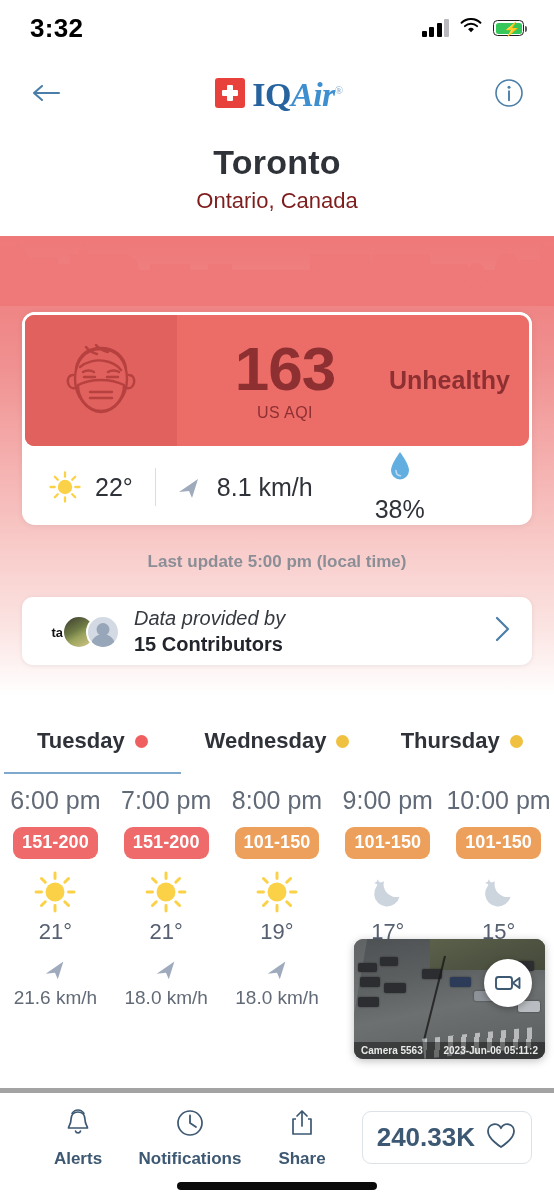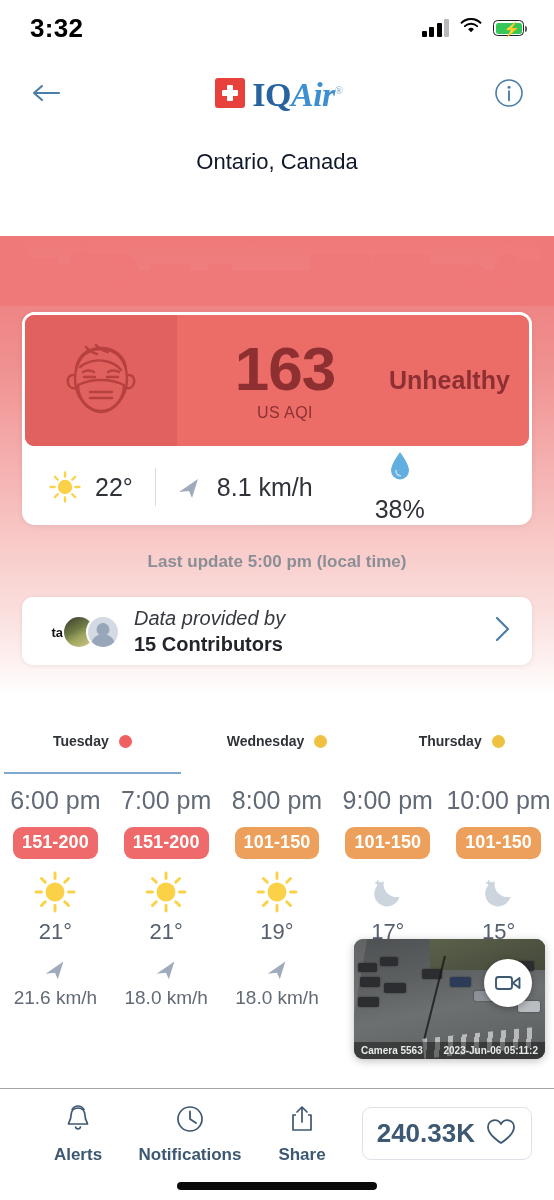--- a/index.html
+++ b/index.html
@@ -55,21 +55,21 @@
   .brand-mark::before { width: 16px; height: 5.5px; left: 7px; top: 12.2px; }
   .brand-mark::after { width: 5.5px; height: 16px; left: 12.2px; top: 7px; }
   .brand-text { font-family: "Liberation Serif", serif; font-size: 34px; line-height: 34px; letter-spacing: -.5px; }
   .brand-iq { color: #27639f; font-weight: bold; }
   .brand-air { color: #3d8fd0; font-weight: bold; font-style: italic; }
   .brand-reg { font-size: 11px; color: #7fa8cc; vertical-align: super; }
 
   
   .city-block { position: absolute; top: 143px; left: 0; width: 554px; text-align: center; }
   .city-name { font-size: 34px; font-weight: bold; color: #2f3339; letter-spacing: .2px; }
-  .city-region { font-size: 22px; color: #0f172a; margin-top: 6px; }
+  .city-region { font-size: 22px; color: #7f1d1d; margin-top: 6px; }
 
   
   .hero {
     position: absolute; top: 236px; left: 0; width: 554px; height: 460px;
     background: linear-gradient(to bottom, #ef7878 0%, #f09090 28%, #f7c3c1 62%, #fbe4e2 85%, #ffffff 100%);
   }
   .skyline { position: absolute; top: 0; left: 0; width: 554px; height: 70px; }
 
   
   .aqi-card {
@@ -129,21 +129,21 @@
   .contrib-text { flex: 1; margin-left: 6px; }
   .contrib-l1 { font-size: 20px; color: #35393f; font-style: italic; }
   .contrib-l2 { font-size: 20px; font-weight: bold; color: #22262c; margin-top: 3px; }
 
   
   .day-tabs {
     position: absolute; top: 712px; left: 0; width: 554px; height: 58px; display: flex;
   }
   .day-tab {
     flex: 1; display: flex; align-items: center; justify-content: center; gap: 10px;
-    font-size: 14px; font-weight: bold; color: #2f3339; cursor: pointer;
+    font-size: 22px; font-weight: bold; color: #2f3339; cursor: pointer;
     position: relative;
   }
   .day-tab.active::after {
     content: ""; position: absolute; bottom: -4px; left: 4px; right: 4px;
     height: 2px; background: #7fa9cc;
   }
   .dot { width: 13px; height: 13px; border-radius: 50%; display: inline-block; }
 
   
   .hours {
@@ -199,21 +199,21 @@
   .vplay {
     position: absolute; right: 13px; top: 20px; width: 48px; height: 48px;
     background: #fff; border-radius: 50%;
     display: flex; align-items: center; justify-content: center; cursor: pointer;
     box-shadow: 0 2px 6px rgba(0,0,0,.3);
   }
 
   
   .bottombar {
     position: absolute; bottom: 0; left: 0; width: 554px; height: 112px;
-    border-top: 1px solid #a3a3a3; background: #fff;
+    border-top: 5px solid #a3a3a3; background: #fff;
     display: flex; align-items: flex-start; padding: 14px 22px 0;
   }
   .nav-item {
     width: 112px; display: flex; flex-direction: column; align-items: center; gap: 6px; cursor: pointer;
   }
   .nav-label { font-size: 17px; font-weight: bold; color: #3d5872; }
   .like-pill {
     margin-left: auto; margin-top: 4px; display: flex; align-items: center; gap: 10px;
     border: 1.5px solid #dde2e8; border-radius: 9px; padding: 9px 14px; cursor: pointer;
   }
@@ -266,20 +266,21 @@
     <div class="info-btn">
       <svg width="30" height="30" viewBox="0 0 30 30">
         <circle cx="15" cy="15" r="13" stroke="#4a7ea8" stroke-width="1.6" fill="none"></circle>
         <circle cx="15" cy="9.3" r="1.5" fill="#4a7ea8"></circle>
         <path d="M15 13.2v9" stroke="#4a7ea8" stroke-width="1.9" stroke-linecap="round"></path>
       </svg>
     </div>
   </div>
 
   <div class="city-block">
+    <div class="city-name">Toronto</div>
     <div class="city-region">Ontario, Canada</div>
   </div>
 
   <div class="hero">
     <svg class="skyline" viewBox="0 0 554 70" preserveAspectRatio="none">
       <path fill="#ef7878" d="M0 10 L20 10 L30 22 L58 22 L58 28 L70 28 L70 18 L78 18 L78 14 L82 14 L82 4 L84 4 L84 14 L88 14 L88 18 L128 18 L128 34 L150 34 L150 28 L190 28 L190 34 L208 34 L208 28 L232 28 L232 34 L310 34 L310 18 L370 18 L370 26 L372 26 L372 18 L430 18 L430 28 L468 28 L468 34 L510 34 L510 30 L520 30 L520 24 L540 24 L540 10 L554 10 L554 70 L0 70 Z"></path>
       <g fill="#ef7878">
         <ellipse cx="126" cy="36" rx="13" ry="17"></ellipse>
           <rect x="124" y="44" width="4" height="22"></rect>
         <ellipse cx="476" cy="40" rx="10" ry="13"></ellipse>

